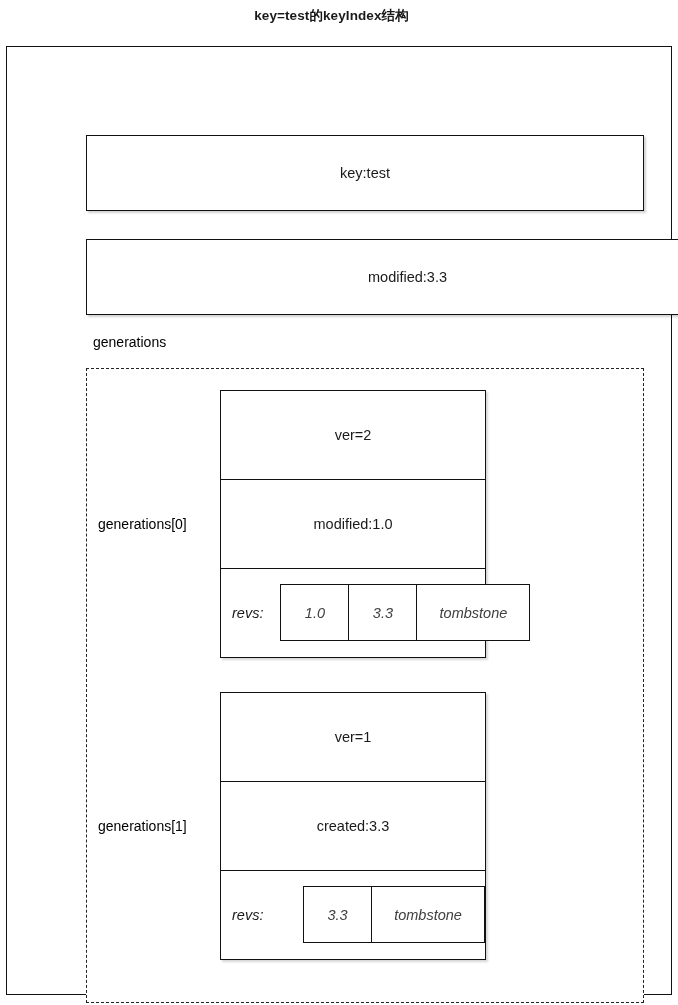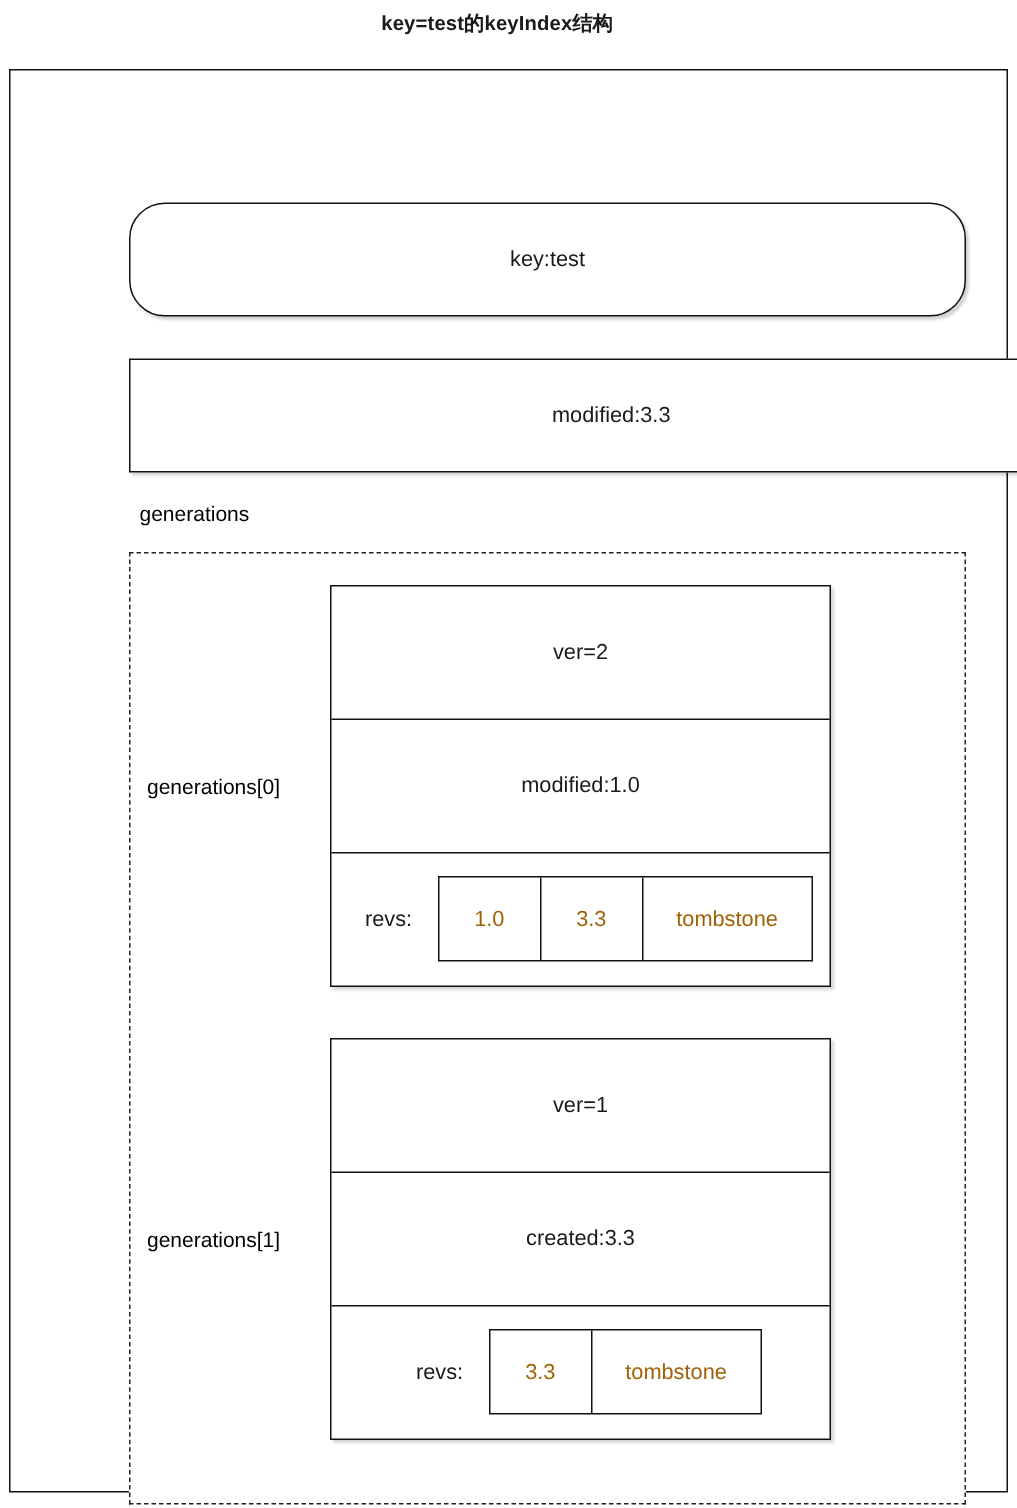--- a/index.html
+++ b/index.html
@@ -56,21 +56,20 @@
     justify-content: center;
     font-size: 14.5px;
     color: #1a1a1a;
     box-shadow: 2px 2px 2px rgba(0,0,0,0.18);
   }
   .field-key {
     left: 79px;
     top: 88px;
     width: 558px;
     height: 76px;
-    border-radius: 24px;
   }
   .field-modified {
     left: 79px;
     top: 192px;
     width: 643px;
     height: 76px;
   }
 
   
   .generations-label {
@@ -113,21 +112,21 @@
     align-items: center;
     font-size: 14px;
     color: #000000;
     white-space: nowrap;
   }
 
   .gen-box {
     position: absolute;
     left: 133px;
     top: 0;
-    width: 334px;
+    width: 266px;
     height: 268px;
     border: 1.5px solid #111111;
     background: #ffffff;
     box-sizing: border-box;
     box-shadow: 2px 2px 2px rgba(0,0,0,0.16);
     padding-left: 44px;
   }
 
   .gen-cell {
     position: absolute;
@@ -146,22 +145,23 @@
     border-bottom: 1.5px solid #111111;
   }
   .cell-created {
     top: 89px;
     height: 89px;
     border-bottom: 1.5px solid #111111;
   }
   .cell-revs {
     top: 178px;
     height: 87px;
-    justify-content: center;
+    justify-content: space-between;
     padding-left: 11px;
+    font-style: italic;
   }
 
   .revs-label {
     font-size: 14.5px;
     color: #1a1a1a;
     margin-right: 17px;
     white-space: nowrap;
   }
 
   .revs-table {
@@ -169,21 +169,21 @@
     border: 1.2px solid #111111;
     box-sizing: border-box;
     height: 57px;
     background: #ffffff;
   }
   .rev-cell {
     display: flex;
     align-items: center;
     justify-content: center;
     font-size: 14.5px;
-    color: #a16207;
+    color: #404040;
     border-right: 1.2px solid #111111;
     box-sizing: border-box;
     padding: 0 10px;
     white-space: nowrap;
   }
   .rev-cell:last-child {
     border-right: none;
   }
   .rev-cell.narrow { width: 68px; padding: 0; }
   .rev-cell.wide   { width: 112px; padding: 0; }

